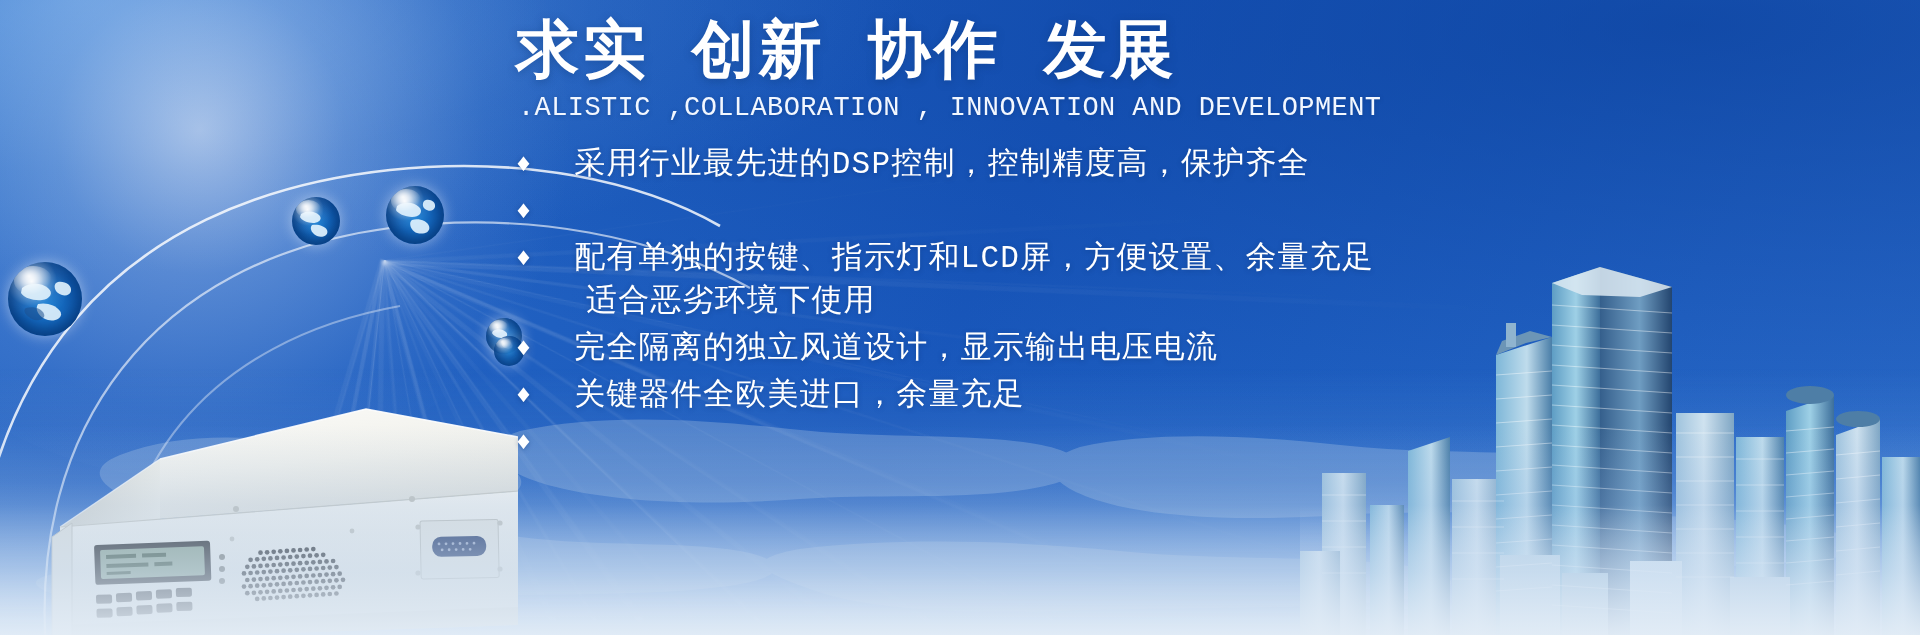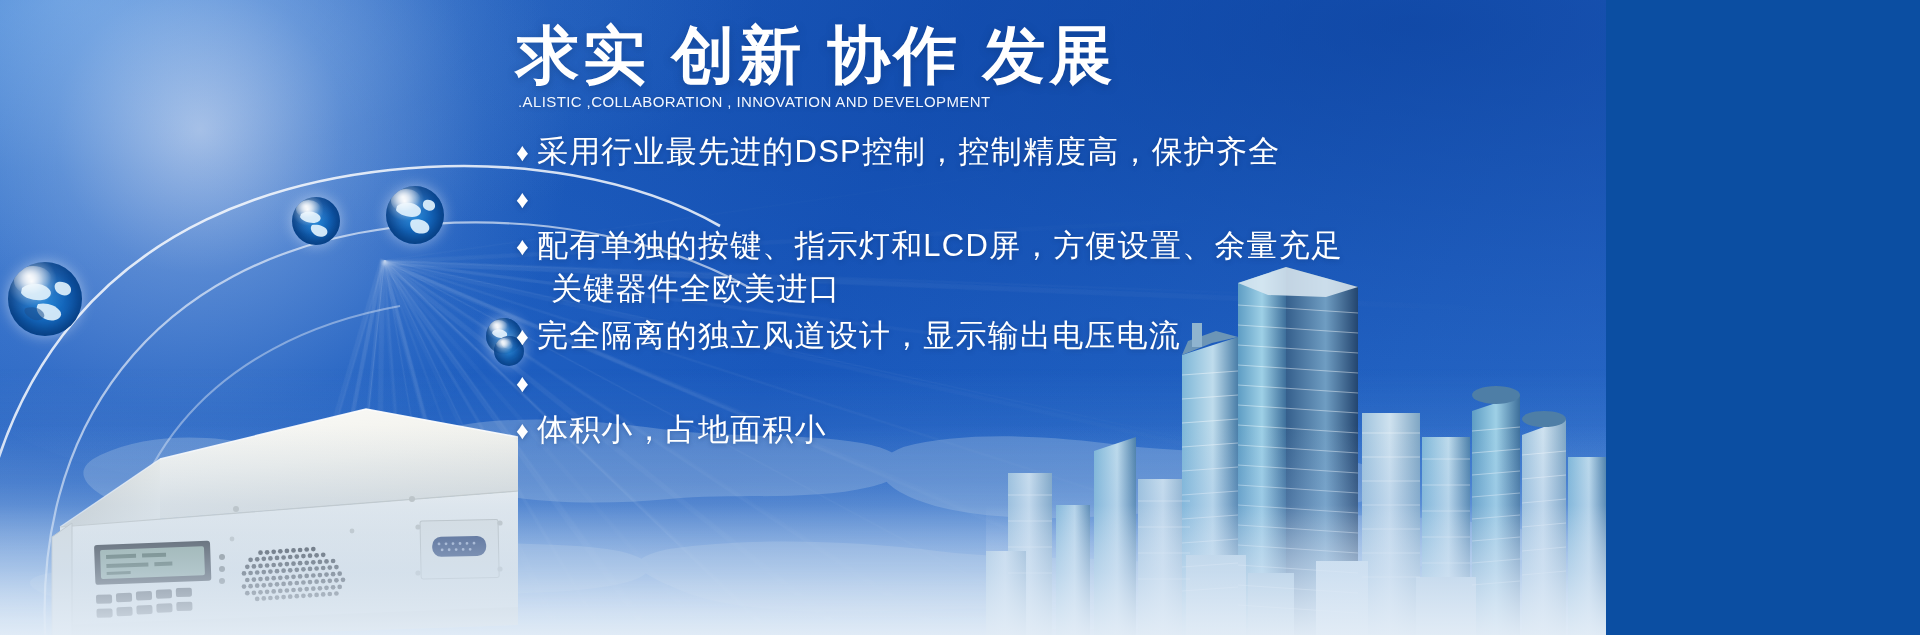--- a/index.html
+++ b/index.html
@@ -1,19 +1,19 @@
 <!DOCTYPE html>
 <html><head>
 <meta charset="utf-8">
 <style>
   html,body{margin:0;padding:0;background:#0b4ea2;}
   *{box-sizing:border-box;}
   .banner{
-    position:relative;width:1606px;height:635px;overflow:hidden;
-    font-family:Liberation Sans, sans-serif;
+    position:relative;width:1920px;height:635px;overflow:hidden;
+    font-family:Liberation Mono, monospace;
     background:linear-gradient(118deg,#2f6fc9 0%,#2a66c4 14%,#1f5fc0 32%,#1a59bd 50%,#1f60c2 66%,#2566c6 82%,#2b6bc9 100%);
   }
   
   .tint-tr{position:absolute;inset:0;
     background:radial-gradient(120% 100% at 88% 4%, rgba(7,58,150,.62) 0%, rgba(10,62,158,.30) 38%, rgba(0,0,0,0) 68%);}
   .tint-tl{position:absolute;inset:0;
     background:radial-gradient(60% 60% at 4% 0%, rgba(120,175,235,.55) 0%, rgba(90,150,220,.18) 45%, rgba(0,0,0,0) 72%);}
   .tint-bl{position:absolute;inset:0;
     background:linear-gradient(to top, rgba(205,225,245,.88) 0%, rgba(175,205,238,.55) 11%, rgba(120,165,220,.22) 24%, rgba(0,0,0,0) 42%);}
   .tint-bot{position:absolute;left:0;right:0;bottom:0;height:210px;
@@ -51,29 +51,29 @@
   .product{position:absolute;left:48px;bottom:-6px;width:470px;height:300px;}
 
   
   .city{position:absolute;right:0;bottom:0;width:620px;height:430px;}
   .city svg{width:100%;height:100%;}
 
   
   .copy{position:absolute;left:516px;top:20px;width:1000px;color:#fff;}
   .headline{font-size:63px;font-weight:bold;letter-spacing:4px;line-height:1.12;
             text-shadow:0 2px 8px rgba(10,45,100,.35);white-space:nowrap;}
-  .subtitle{font-size:15px;letter-spacing:.4px;margin-top:2px;margin-left:2px;
+  .subtitle{font-size:27px;letter-spacing:.4px;margin-top:2px;margin-left:2px;
             color:#f2f7ff;white-space:nowrap;text-shadow:0 1px 4px rgba(10,45,100,.35);}
   .bullets{margin-top:22px;}
   .bullet{display:flex;align-items:flex-start;font-size:31px;line-height:40px;
           letter-spacing:1.2px;margin-bottom:7px;text-shadow:0 1px 5px rgba(10,45,100,.38);
           white-space:nowrap;}
   .bullet .dia{flex:0 0 auto;margin-right:7px;font-size:25px;line-height:40px;}
   .bullet.cont{padding-left:35px;margin-top:-4px;}
-  .bullet .txt{display:block;}
+  .bullet .txt{display:block;margin-left:35px;}
 </style>
 </head>
 <body>
 
 <div class="banner">
 
   <div class="tint-tr"></div>
   <div class="tint-tl"></div>
   <div class="glow-tl"></div>
 
@@ -561,33 +561,33 @@
 
       <div class="bullet">
         <span class="dia">♦</span>
       </div>
 
       <div class="bullet">
         <span class="dia">♦</span>
         <span class="txt">配有单独的按键、指示灯和LCD屏，方便设置、余量充足</span>
       </div>
       <div class="bullet cont">
-        <span class="txt">关键器件全欧美进口</span>
+        <span class="txt">适合恶劣环境下使用</span>
       </div>
 
       <div class="bullet">
         <span class="dia">♦</span>
         <span class="txt">完全隔离的独立风道设计，显示输出电压电流</span>
       </div>
 
       <div class="bullet">
         <span class="dia">♦</span>
+        <span class="txt">关键器件全欧美进口，余量充足</span>
       </div>
 
       <div class="bullet">
         <span class="dia">♦</span>
-        <span class="txt">体积小，占地面积小</span>
       </div>
 
     </div>
   </div>
 
 </div>
 
 </body></html>

